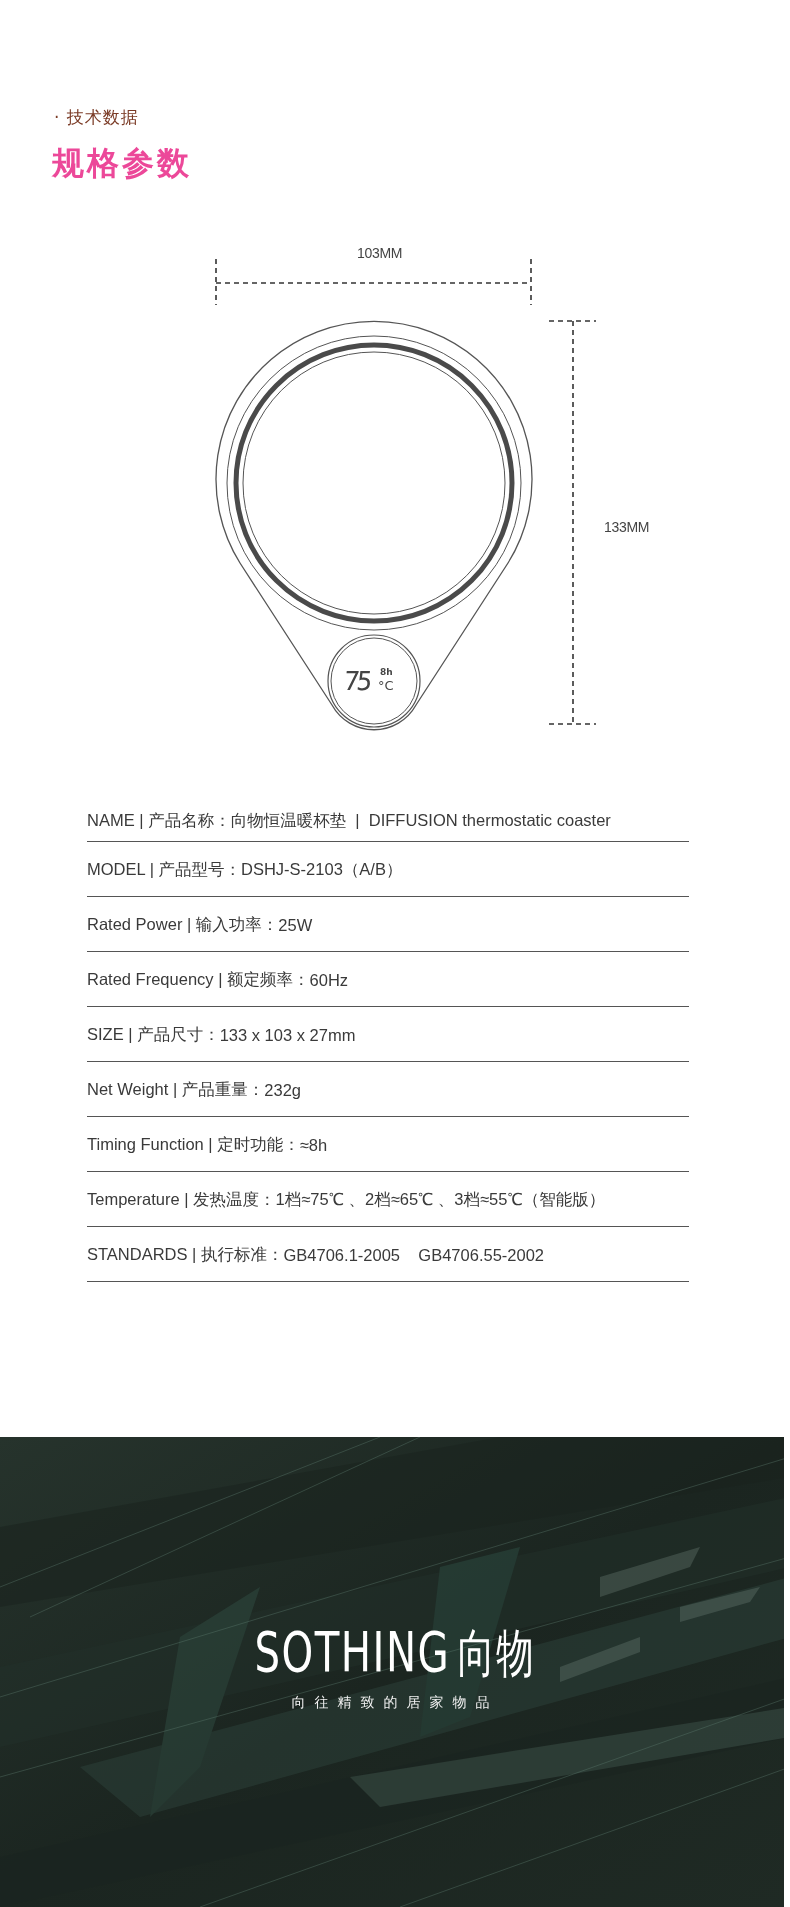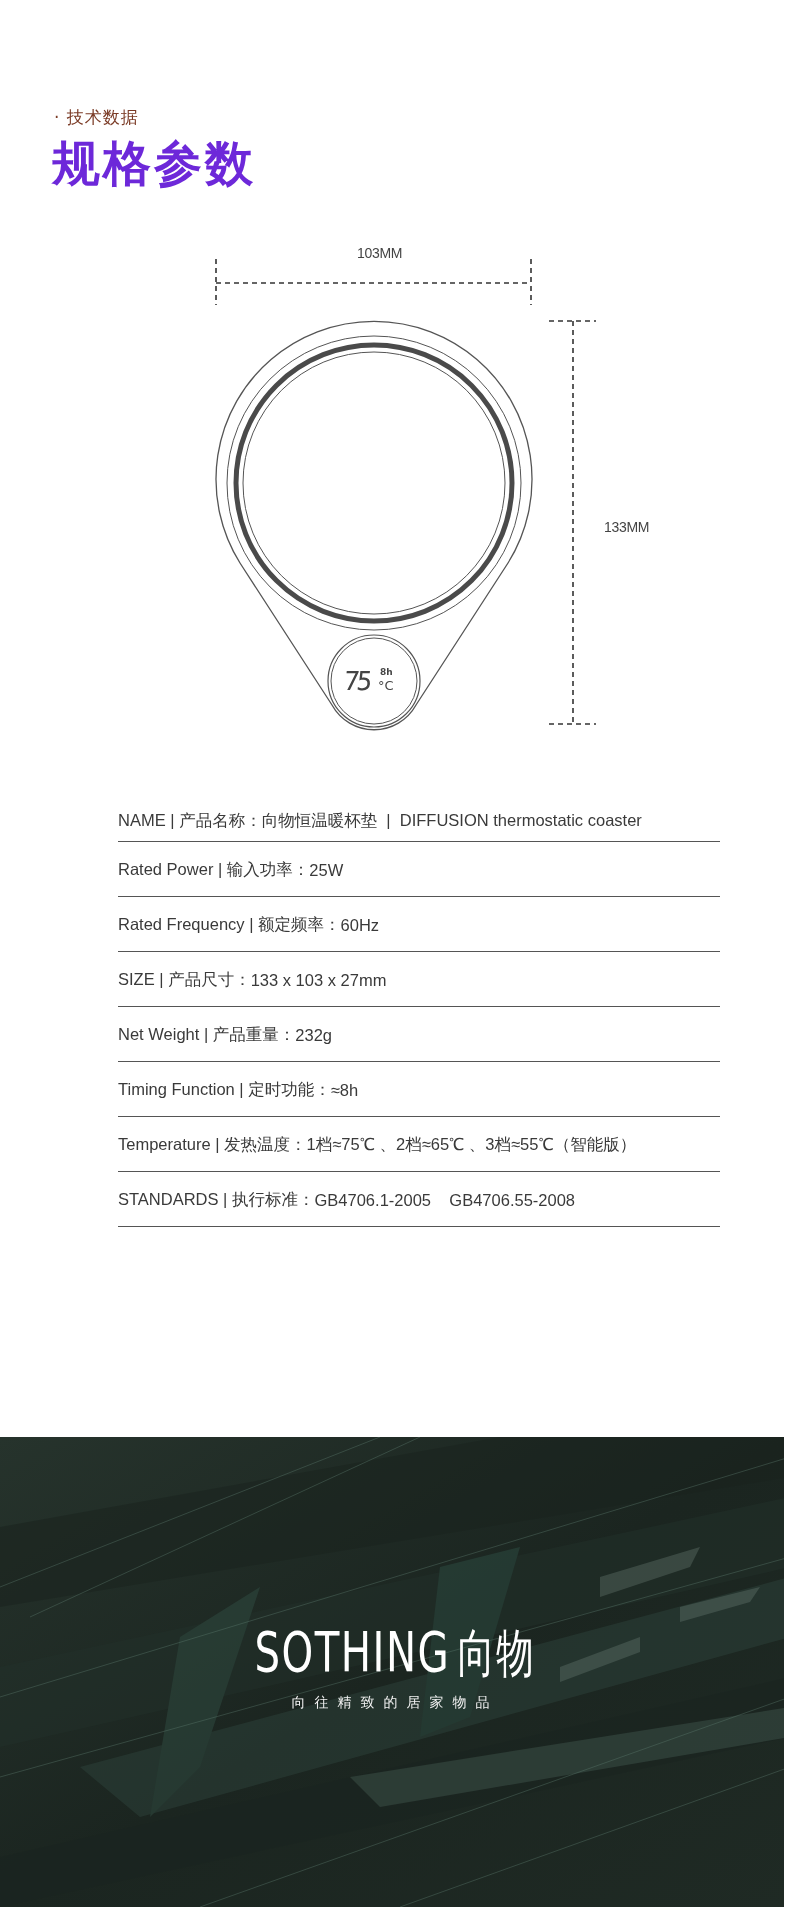--- a/index.html
+++ b/index.html
@@ -5,29 +5,29 @@
     html, body { margin: 0; padding: 0; }
     body {
       width: 790px; height: 1907px; background: #ffffff; position: relative; overflow: hidden;
       font-family: "DejaVu Sans", "Liberation Sans", sans-serif;
     }
     .eyebrow {
       position: absolute; left: 54px; top: 106px; font-size: 17px; font-weight: normal;
       color: #7a3a25; letter-spacing: 1px;
     }
     .title {
-      position: absolute; left: 52px; top: 135px; font-size: 48px; font-weight: bold;
-      color: #6d28d9; letter-spacing: 3px; line-height: 56px;
+      position: absolute; left: 52px; top: 135px; font-size: 32px; font-weight: bold;
+      color: #ec4899; letter-spacing: 3px; line-height: 56px;
     }
     .diagram { position: absolute; left: 0; top: 233px; width: 790px; height: 510px; }
     .dim-label {
       position: absolute; font-size: 14px; color: #444; letter-spacing: -0.3px;
       font-family: "Liberation Sans", sans-serif;
     }
-    .specs { position: absolute; left: 118px; top: 800px; width: 602px; }
+    .specs { position: absolute; left: 87px; top: 800px; width: 602px; }
     .spec-row {
       height: 55px; border-bottom: 1.5px solid #555; box-sizing: border-box;
       display: flex; align-items: center; font-size: 16.5px; color: #3a3a3a;
       font-family: "Liberation Sans", sans-serif; padding-top: 2px;
     }
     .spec-row:first-child { height: 42px; align-items: flex-start; padding-top: 10px; }
     .spec-label { white-space: pre; }
     .spec-value { white-space: pre; }
     .footer {
       position: absolute; left: 0; top: 1437px; width: 784px; height: 470px; overflow: hidden;
@@ -84,20 +84,24 @@
     <span style="position:absolute; left:34px; top:11px; font-size:13px;">°C</span>
   </div>
 </div>
 
 <div class="specs">
   <div class="spec-row">
     <span class="spec-label">NAME | 产品名称：</span>
       <span class="spec-value">向物恒温暖杯垫  |  DIFFUSION thermostatic coaster</span>
   </div>
   <div class="spec-row">
+    <span class="spec-label">MODEL | 产品型号：</span>
+      <span class="spec-value">DSHJ-S-2103（A/B）</span>
+  </div>
+  <div class="spec-row">
     <span class="spec-label">Rated Power | 输入功率：</span>
       <span class="spec-value">25W</span>
   </div>
   <div class="spec-row">
     <span class="spec-label">Rated Frequency | 额定频率：</span>
       <span class="spec-value">60Hz</span>
   </div>
   <div class="spec-row">
     <span class="spec-label">SIZE | 产品尺寸：</span>
       <span class="spec-value">133 x 103 x 27mm</span>
@@ -109,21 +113,21 @@
   <div class="spec-row">
     <span class="spec-label">Timing Function | 定时功能：</span>
       <span class="spec-value">≈8h</span>
   </div>
   <div class="spec-row">
     <span class="spec-label">Temperature | 发热温度：</span>
       <span class="spec-value">1档≈75℃ 、2档≈65℃ 、3档≈55℃（智能版）</span>
   </div>
   <div class="spec-row">
     <span class="spec-label">STANDARDS | 执行标准：</span>
-      <span class="spec-value">GB4706.1-2005    GB4706.55-2008</span>
+      <span class="spec-value">GB4706.1-2005    GB4706.55-2002</span>
   </div>
 </div>
 
 <div class="footer">
   <svg class="bg" width="790" height="470" viewBox="0 0 790 470">
     <defs>
       <linearGradient id="g1" x1="0" y1="0" x2="1" y2="1">
         <stop offset="0" stop-color="#26332c"></stop>
         <stop offset="0.5" stop-color="#1b2520"></stop>
         <stop offset="1" stop-color="#1f2a24"></stop>

